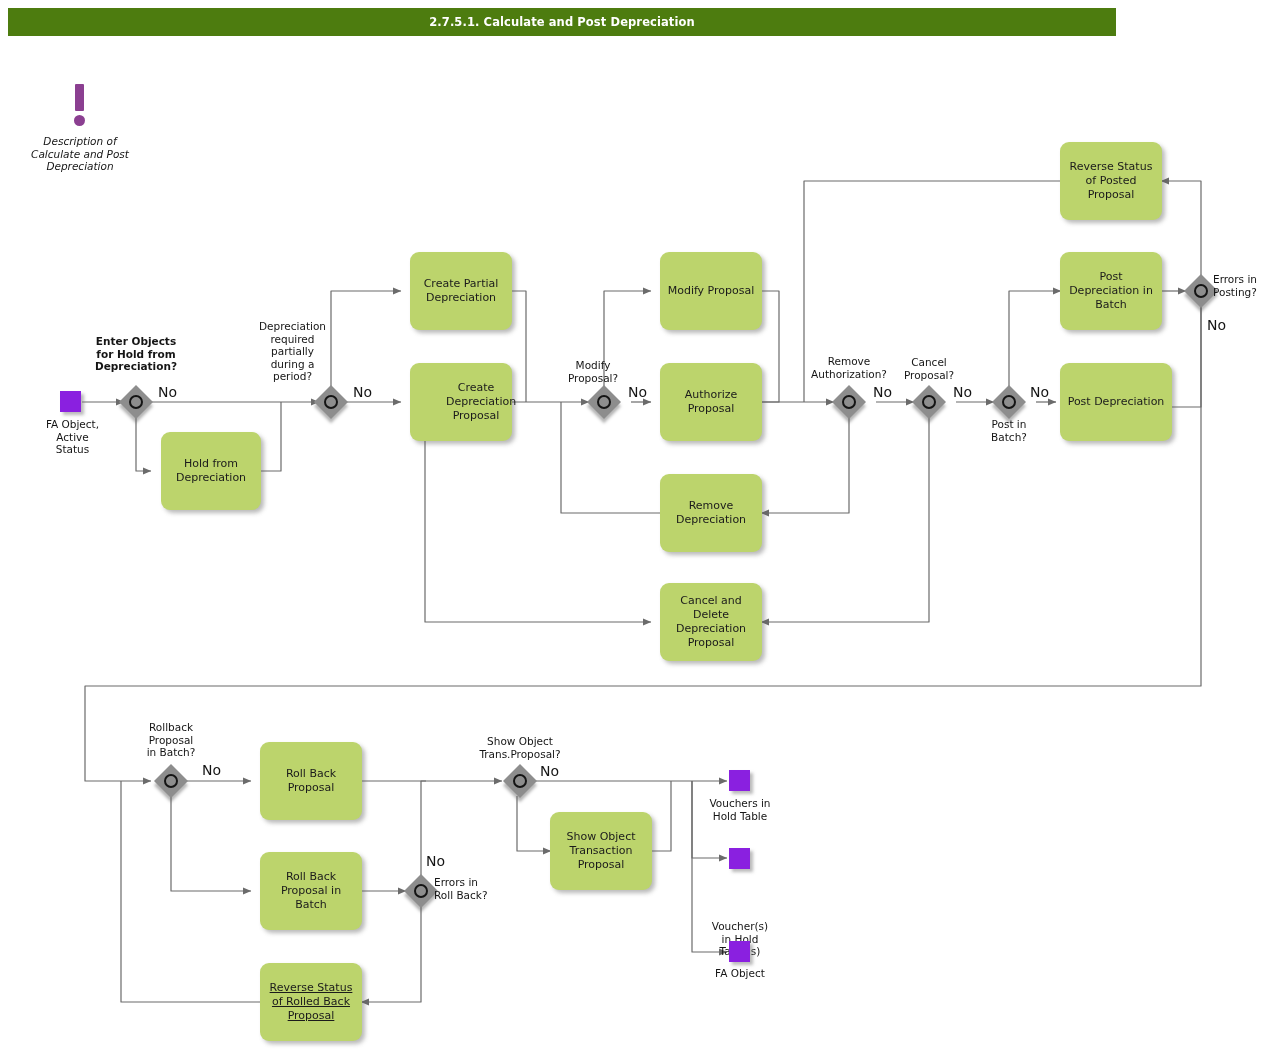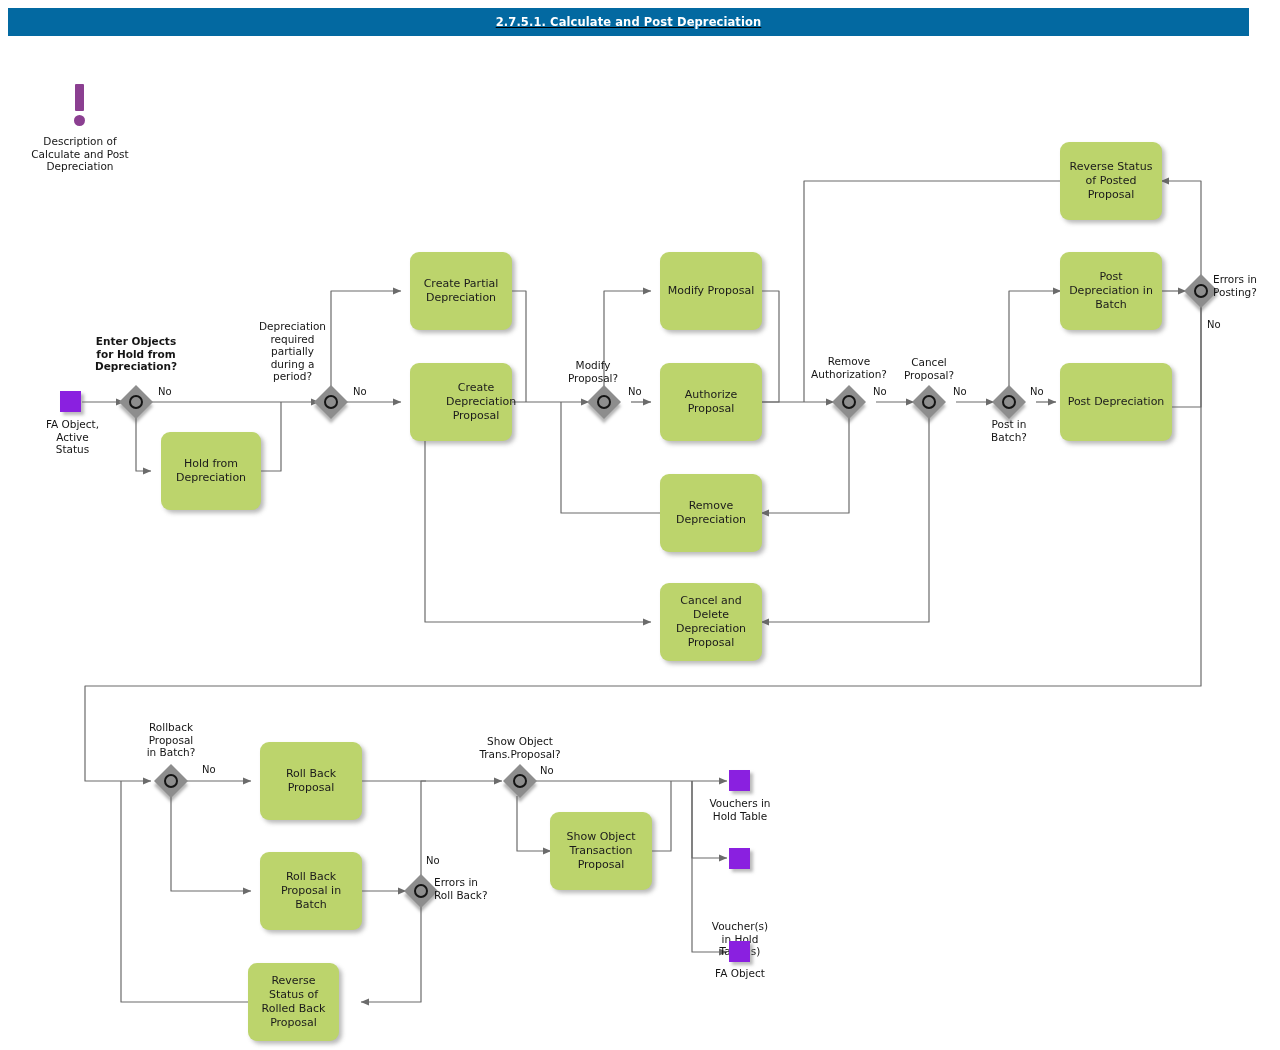--- a/index.html
+++ b/index.html
@@ -18,27 +18,26 @@
     height: 1050px;
     background: #ffffff;
     overflow: hidden;
   }
 
   
   #titlebar {
     position: absolute;
     left: 8px;
     top: 8px;
-    width: 1241px;
+    width: 1108px;
     height: 28px;
-    background: #0369a1;
+    background: #4d7c0f;
     display: flex;
     align-items: center;
     justify-content: center;
-    text-decoration: underline;
   }
   #titlebar .title-text {
     color: #ffffff;
     font-size: 11.5px;
     font-weight: bold;
     letter-spacing: 0.1px;
     font-family: "DejaVu Sans", "Liberation Sans", sans-serif;
   }
 
   
@@ -112,21 +111,21 @@
     color: #151515;
     font-size: 10.5px;
     line-height: 12.5px;
     text-align: center;
     white-space: pre-line;
   }
   .flabel.left  { text-align: left; }
   .edge-lbl {
     position: absolute;
     color: #151515;
-    font-size: 10px;
+    font-size: 14px;
     line-height: 12px;
     text-align: center;
     white-space: nowrap;
   }
 
   
   #desc-annotation { position: absolute; left: 24px; top: 84px; width: 120px; }
   #desc-annotation .bang-stem {
     position: absolute;
     left: 51px; top: 0;
@@ -143,20 +142,21 @@
   }
   #desc-annotation .desc-text {
     position: absolute;
     left: -24px; top: 51px;
     width: 160px;
     text-align: center;
     font-size: 10.5px;
     line-height: 12.5px;
     color: #151515;
     white-space: pre-line;
+    font-style: italic;
   }
 </style>
 </head>
 <body>
 
 <div id="page">
 
   <div id="titlebar">
     <span class="title-text">2.7.5.1. Calculate and Post Depreciation</span>
   </div>
@@ -413,21 +413,21 @@
     <span class="lbl">Roll Back
 Proposal</span>
   </div>
 
   <div class="node-box" style="left:260px; top:852px; width:102px; height:78px;">
     <span class="lbl">Roll Back
 Proposal in
 Batch</span>
   </div>
 
-  <div class="node-box" style="left:248px; top:963px; width:91px; height:78px;">
+  <div class="node-box" style="left:260px; top:963px; width:102px; height:78px;text-decoration:underline;">
     <span class="lbl">Reverse Status
 of Rolled Back
 Proposal</span>
   </div>
 
   <div class="node-box" style="left:550px; top:812px; width:102px; height:78px;">
     <span class="lbl">Show Object
 Transaction
 Proposal</span>
   </div>

